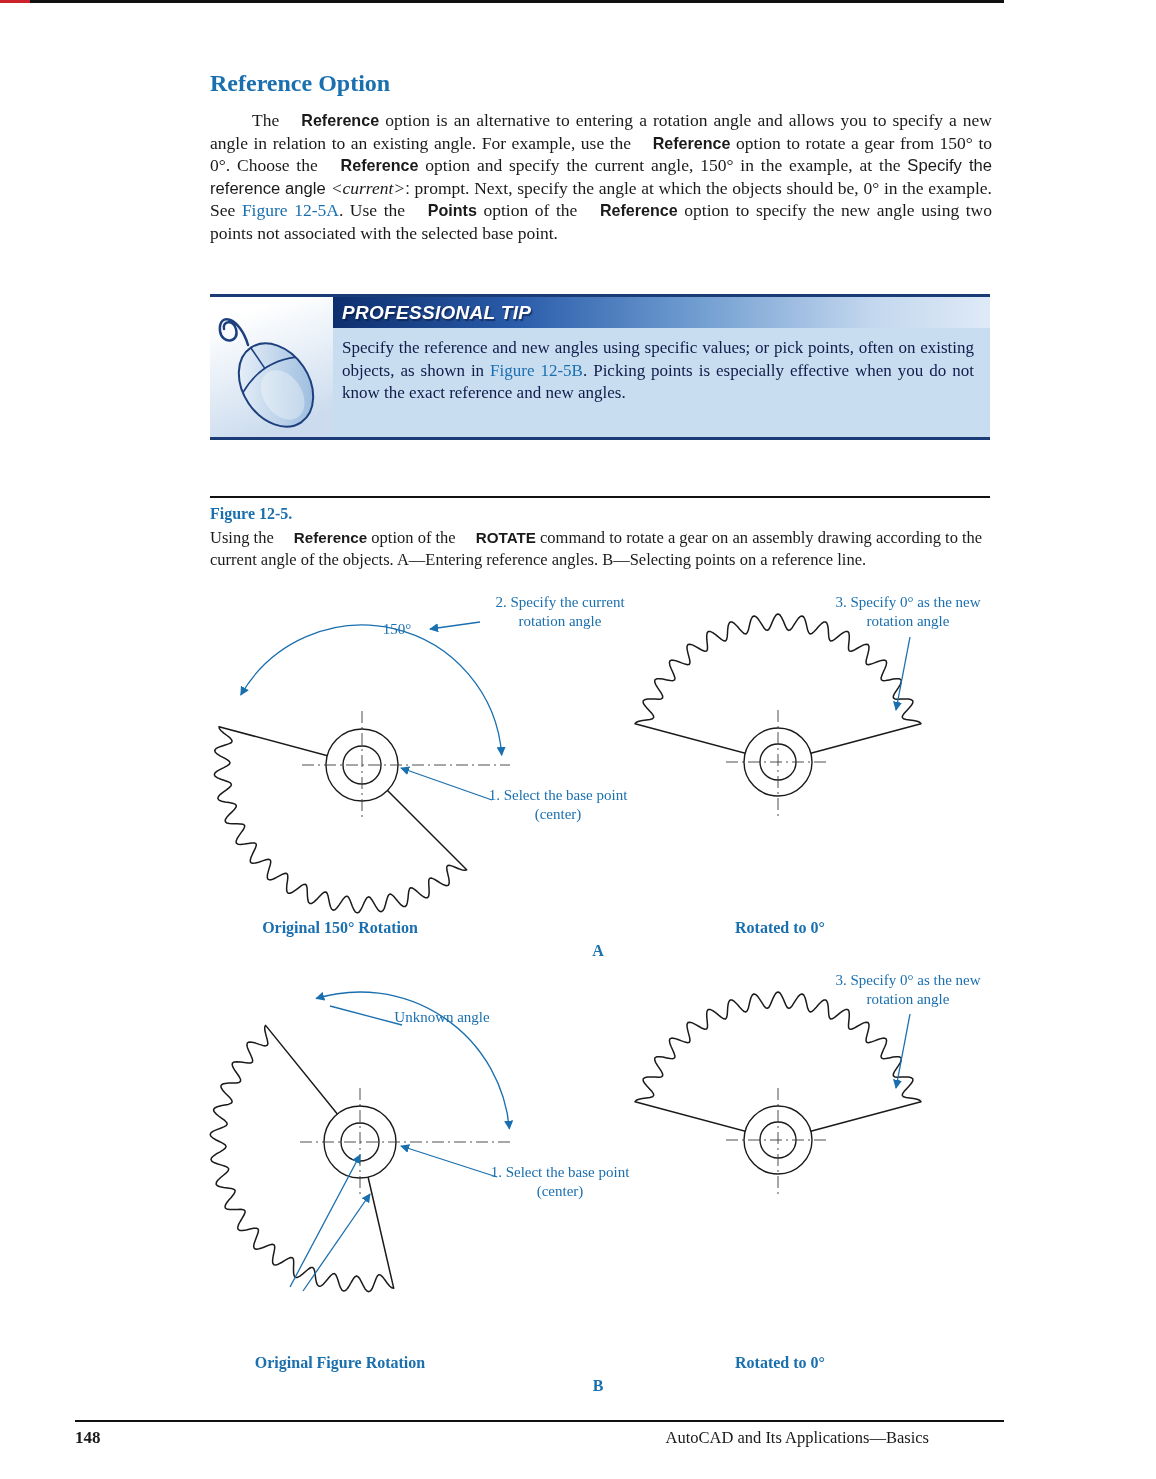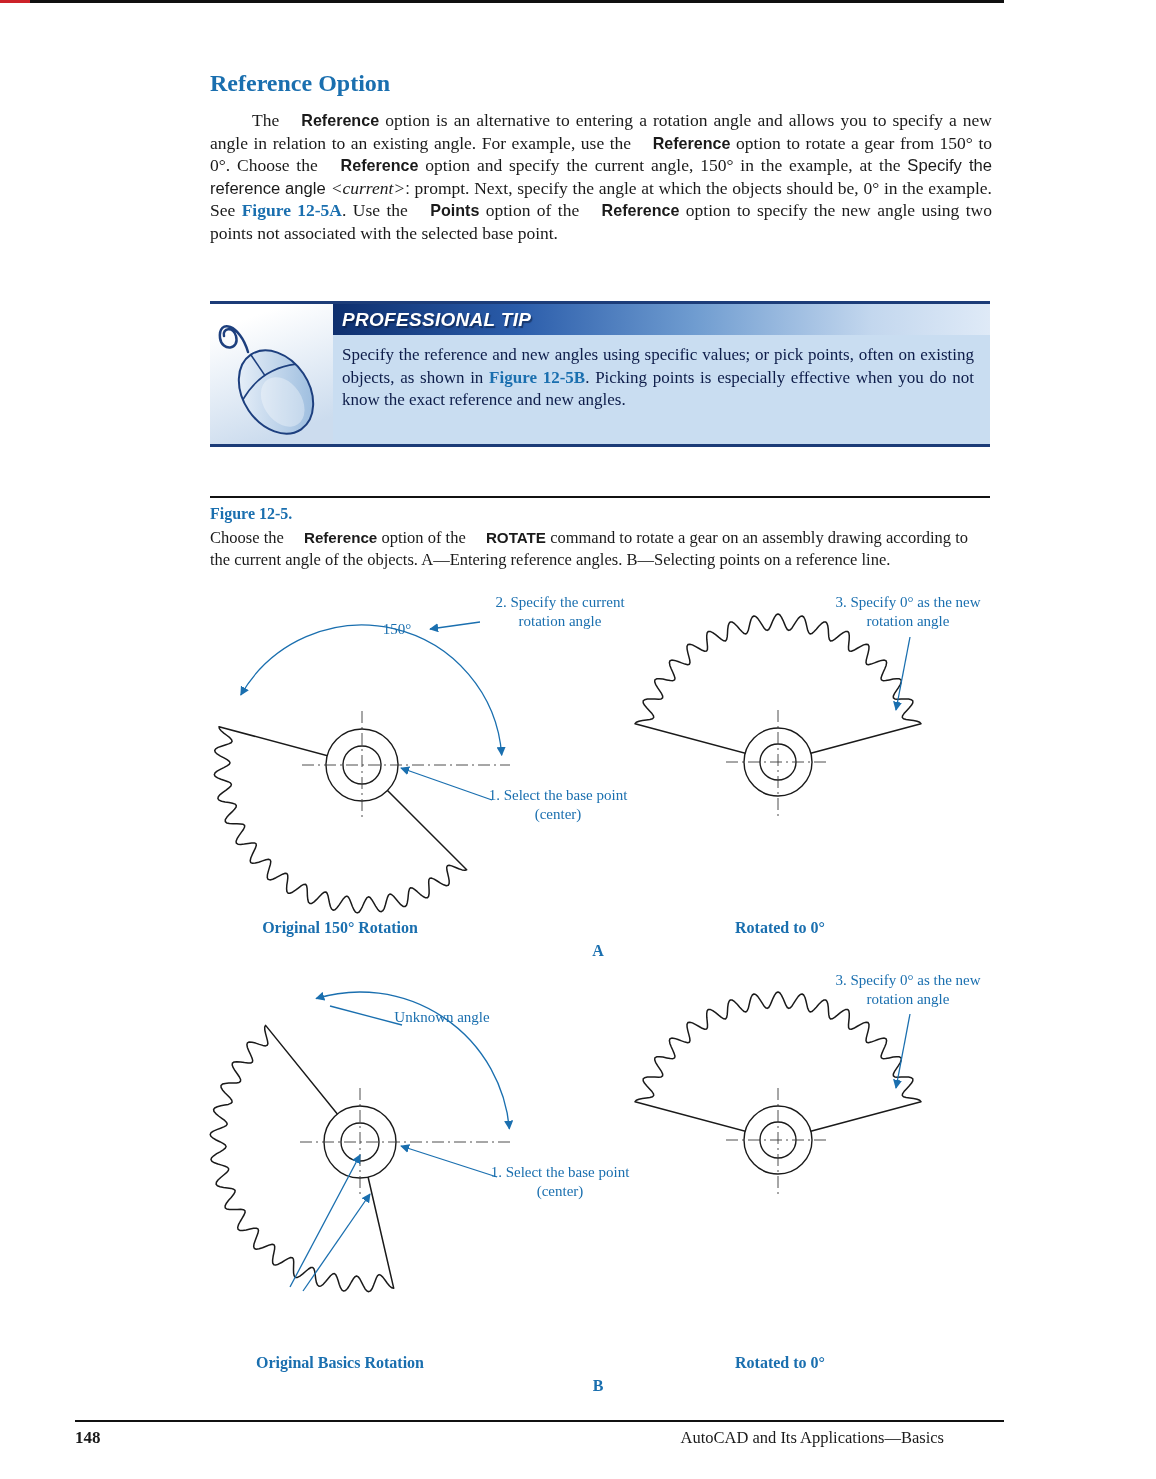--- a/index.html
+++ b/index.html
@@ -14,23 +14,23 @@
   .edge-red{position:absolute;top:0;left:0;width:30px;height:3px;background:#cc2229;z-index:2;}
 
   .heading{position:absolute;left:210px;top:70px;font-size:24px;font-weight:bold;color:var(--accent);}
 
   .intro{position:absolute;left:210px;top:109px;width:782px;font-size:17.5px;line-height:1.29;
          text-align:justify;text-indent:42px;}
 
   .run-b{font-family:"Liberation Sans",sans-serif;font-weight:bold;font-size:0.92em;padding-left:16px;}
   .run-p{font-family:"Liberation Sans",sans-serif;font-size:0.95em;}
   .run-pi{font-style:italic;}
-  .run-link{color:var(--accent);font-weight:bold;margin-top:40px;}
+  .run-link{color:var(--accent);font-weight:normal;margin-top:40px;}
 
-  .tip{position:absolute;left:210px;top:301px;width:780px;height:146px;
+  .tip{position:absolute;left:210px;top:294px;width:780px;height:146px;
        border-top:3px solid var(--navy);border-bottom:3px solid var(--navy);
        display:flex;background:#c9ddf1;}
   .tip-left{width:123px;position:relative;background:linear-gradient(160deg,#ffffff 15%,#ccdcee 85%);}
   .tip-right{flex:1;display:flex;flex-direction:column;}
   .tip-header{height:31px;flex:0 0 31px;display:flex;align-items:center;padding-left:9px;
        background:linear-gradient(90deg,#0e2f6e 0%,#2a5caa 28%,#6f9cd0 55%,#c3d7ee 82%,#dfeaf7 100%);}
   .tip-title{font-family:"Liberation Sans",sans-serif;font-weight:bold;font-style:italic;font-size:19px;
        color:#ffffff;letter-spacing:.3px;text-shadow:1.5px 1.5px 1px rgba(10,25,60,.55);}
   .tip-body{flex:1;padding:9px 16px 15px 9px;font-size:17px;line-height:1.33;color:#0d1c49;text-align:justify;}
 
@@ -40,21 +40,21 @@
 
   .drawing-svg{position:absolute;left:0;top:0;pointer-events:none;}
 
   .callout{position:absolute;transform:translateX(-50%);text-align:center;color:var(--accent);
            font-size:15px;line-height:1.28;}
   .fig-cap{position:absolute;transform:translateX(-50%);text-align:center;color:var(--accent);
            font-size:16px;font-weight:bold;}
 
   .footer-rule{position:absolute;left:75px;top:1420px;width:1006px;height:2px;background:#111;}
   .footer-page{position:absolute;left:75px;top:1428px;font-weight:bold;font-size:17px;}
-  .footer-title{position:absolute;right:60px;top:1428px;font-size:16.5px;}
+  .footer-title{position:absolute;right:75px;top:1428px;font-size:16.5px;}
 </style>
 </head>
 <body>
 
 <div class="page">
   <div class="edge-black"></div>
   <div class="edge-red"></div>
 
   <h1 class="heading">Reference Option</h1>
 
@@ -81,21 +81,21 @@
     <div class="tip-right">
       <div class="tip-header">
         <span class="tip-title">PROFESSIONAL TIP</span>
       </div>
       <div class="tip-body"><span class="run-n">Specify the reference and new angles using specific values; or pick points, often on existing objects, as shown in </span><span class="run-link">Figure 12-5B</span><span class="run-n">. Picking points is especially effective when you do not know the exact reference and new angles.</span></div>
     </div>
   </div>
 
   <div class="fig-rule"></div>
   <div class="fig-label">Figure 12-5.</div>
-  <div class="fig-caption"><span class="run-n">Choose the </span><span class="run-b">Reference</span><span class="run-n"> option of the </span><span class="run-b">ROTATE</span><span class="run-n"> command to rotate a gear on an assembly drawing according to the current angle of the objects. A—Entering reference angles. B—Selecting points on a reference line.</span></div>
+  <div class="fig-caption"><span class="run-n">Using the </span><span class="run-b">Reference</span><span class="run-n"> option of the </span><span class="run-b">ROTATE</span><span class="run-n"> command to rotate a gear on an assembly drawing according to the current angle of the objects. A—Entering reference angles. B—Selecting points on a reference line.</span></div>
 
   <svg id="drawing" class="drawing-svg" width="1156" height="1479" viewBox="0 0 1156 1479">
     <defs>
       <marker id="arr" viewBox="0 0 10 10" refX="9" refY="5" markerWidth="7" markerHeight="7" orient="auto-start-reverse">
         <path d="M0 0 L10 5 L0 10 z" fill="#1a6faf"></path>
       </marker>
     </defs>
   <g>
         <path d="M362 765 L466.7 869.7 L464.9 870.3 L462.1 869.9 L458.7 868.7 L455.1 867.2 L451.7 865.9 L449.1 865.2 L447.4 865.7 L446.7 867.3 L446.9 870.0 L447.7 873.5 L448.6 877.3 L449.2 880.8 L449.1 883.6 L448.2 885.3 L446.3 885.7 L443.7 884.8 L440.5 883.1 L437.2 881.0 L434.1 879.1 L431.6 878.1 L429.9 878.2 L428.9 879.7 L428.7 882.4 L428.9 886.0 L429.1 889.9 L429.1 893.5 L428.6 896.3 L427.5 897.7 L425.6 897.8 L423.1 896.5 L420.2 894.3 L417.3 891.7 L414.5 889.4 L412.2 887.9 L410.5 887.8 L409.4 889.1 L408.7 891.7 L408.3 895.2 L407.9 899.1 L407.3 902.7 L406.4 905.4 L405.0 906.6 L403.1 906.4 L400.8 904.7 L398.4 902.0 L395.9 899.0 L393.6 896.3 L391.5 894.5 L389.9 894.0 L388.5 895.1 L387.4 897.6 L386.4 901.0 L385.4 904.8 L384.3 908.3 L382.9 910.7 L381.3 911.7 L379.5 911.2 L377.6 909.2 L375.6 906.1 L373.6 902.7 L371.8 899.7 L370.1 897.5 L368.5 896.8 L367.0 897.7 L365.5 900.0 L363.9 903.2 L362.3 906.8 L360.6 910.0 L358.9 912.2 L357.2 912.9 L355.5 912.1 L353.9 909.8 L352.4 906.5 L351.0 902.8 L349.7 899.5 L348.4 897.1 L346.9 896.1 L345.3 896.7 L343.4 898.7 L341.4 901.7 L339.2 904.9 L337.0 907.8 L335.0 909.7 L333.1 910.2 L331.6 909.0 L330.4 906.5 L329.5 903.0 L328.7 899.2 L328.0 895.7 L327.0 893.1 L325.8 891.9 L324.0 892.3 L321.9 893.9 L319.4 896.5 L316.7 899.4 L314.1 901.9 L311.8 903.4 L309.9 903.5 L308.5 902.2 L307.8 899.5 L307.4 895.9 L307.3 891.9 L307.1 888.4 L306.6 885.7 L305.6 884.3 L303.8 884.4 L301.4 885.7 L298.6 887.8 L295.5 890.2 L292.5 892.2 L289.9 893.3 L288.0 893.2 L286.9 891.6 L286.6 888.8 L286.8 885.2 L287.4 881.3 L287.8 877.8 L287.7 875.1 L286.9 873.5 L285.2 873.3 L282.6 874.2 L279.4 875.8 L276.0 877.7 L272.7 879.2 L269.9 879.9 L268.1 879.4 L267.3 877.7 L267.4 874.9 L268.3 871.4 L269.4 867.6 L270.4 864.2 L270.8 861.5 L270.2 859.9 L268.5 859.3 L265.9 859.8 L262.5 860.9 L258.7 862.2 L255.3 863.1 L252.5 863.3 L250.7 862.6 L250.2 860.8 L250.8 858.0 L252.2 854.7 L253.9 851.2 L255.5 847.9 L256.3 845.3 L256.0 843.6 L254.4 842.9 L251.7 842.9 L248.2 843.4 L244.3 844.0 L240.7 844.4 L237.9 844.2 L236.3 843.2 L236.1 841.3 L237.1 838.7 L239.0 835.6 L241.3 832.4 L243.4 829.5 L244.6 827.0 L244.6 825.3 L243.2 824.3 L240.5 823.9 L236.9 823.8 L233.0 823.8 L229.4 823.6 L226.7 822.9 L225.3 821.6 L225.3 819.7 L226.8 817.3 L229.2 814.6 L232.0 811.9 L234.5 809.3 L236.1 807.1 L236.3 805.4 L235.1 804.1 L232.5 803.3 L229.0 802.6 L225.1 802.0 L221.6 801.2 L219.0 800.1 L217.9 798.6 L218.3 796.7 L220.1 794.6 L222.9 792.3 L226.1 790.1 L228.9 787.9 L230.9 786.0 L231.4 784.4 L230.4 782.9 L228.0 781.7 L224.6 780.5 L220.9 779.2 L217.6 777.9 L215.2 776.3 L214.3 774.7 L215.0 772.9 L217.1 771.1 L220.3 769.3 L223.8 767.6 L227.0 765.9 L229.2 764.4 L230.0 762.8 L229.3 761.3 L227.1 759.6 L224.0 757.9 L220.5 756.1 L217.4 754.2 L215.3 752.3 L214.7 750.5 L215.7 748.9 L218.1 747.4 L221.5 746.2 L225.2 745.0 L228.6 743.9 L231.1 742.8 L232.1 741.4 L231.6 739.7 L229.8 737.7 L227.0 735.5 L223.8 733.1 L221.1 730.8 L219.4 728.6 L219.0 726.7 Z" fill="none" stroke="#1a1a1a" stroke-width="1.5" stroke-linejoin="round"></path>
         <circle cx="362" cy="765" r="36" fill="#ffffff" stroke="#1a1a1a" stroke-width="1.4"></circle>
@@ -140,20 +140,20 @@
   <div class="callout" style="left:397px;top:620px;width:60px;">150°</div>
   <div class="callout" style="left:558px;top:786px;width:145px;">1. Select the base point (center)</div>
   <div class="callout" style="left:908px;top:593px;width:165px;">3. Specify 0° as the new rotation angle</div>
   <div class="fig-cap" style="left:340px;top:919px;width:300px;">Original 150° Rotation</div>
   <div class="fig-cap" style="left:780px;top:919px;width:220px;">Rotated to 0°</div>
   <div class="fig-cap" style="left:598px;top:942px;width:40px;">A</div>
 
   <div class="callout" style="left:442px;top:1008px;width:100px;">Unknown angle</div>
   <div class="callout" style="left:560px;top:1163px;width:145px;">1. Select the base point (center)</div>
   <div class="callout" style="left:908px;top:971px;width:165px;">3. Specify 0° as the new rotation angle</div>
-  <div class="fig-cap" style="left:340px;top:1354px;width:320px;">Original Basics Rotation</div>
+  <div class="fig-cap" style="left:340px;top:1354px;width:320px;">Original Figure Rotation</div>
   <div class="fig-cap" style="left:780px;top:1354px;width:220px;">Rotated to 0°</div>
   <div class="fig-cap" style="left:598px;top:1377px;width:40px;">B</div>
 
   <div class="footer-rule"></div>
   <div class="footer-page">148</div>
   <div class="footer-title">AutoCAD and Its Applications—Basics</div>
 </div>
 
 </body></html>

